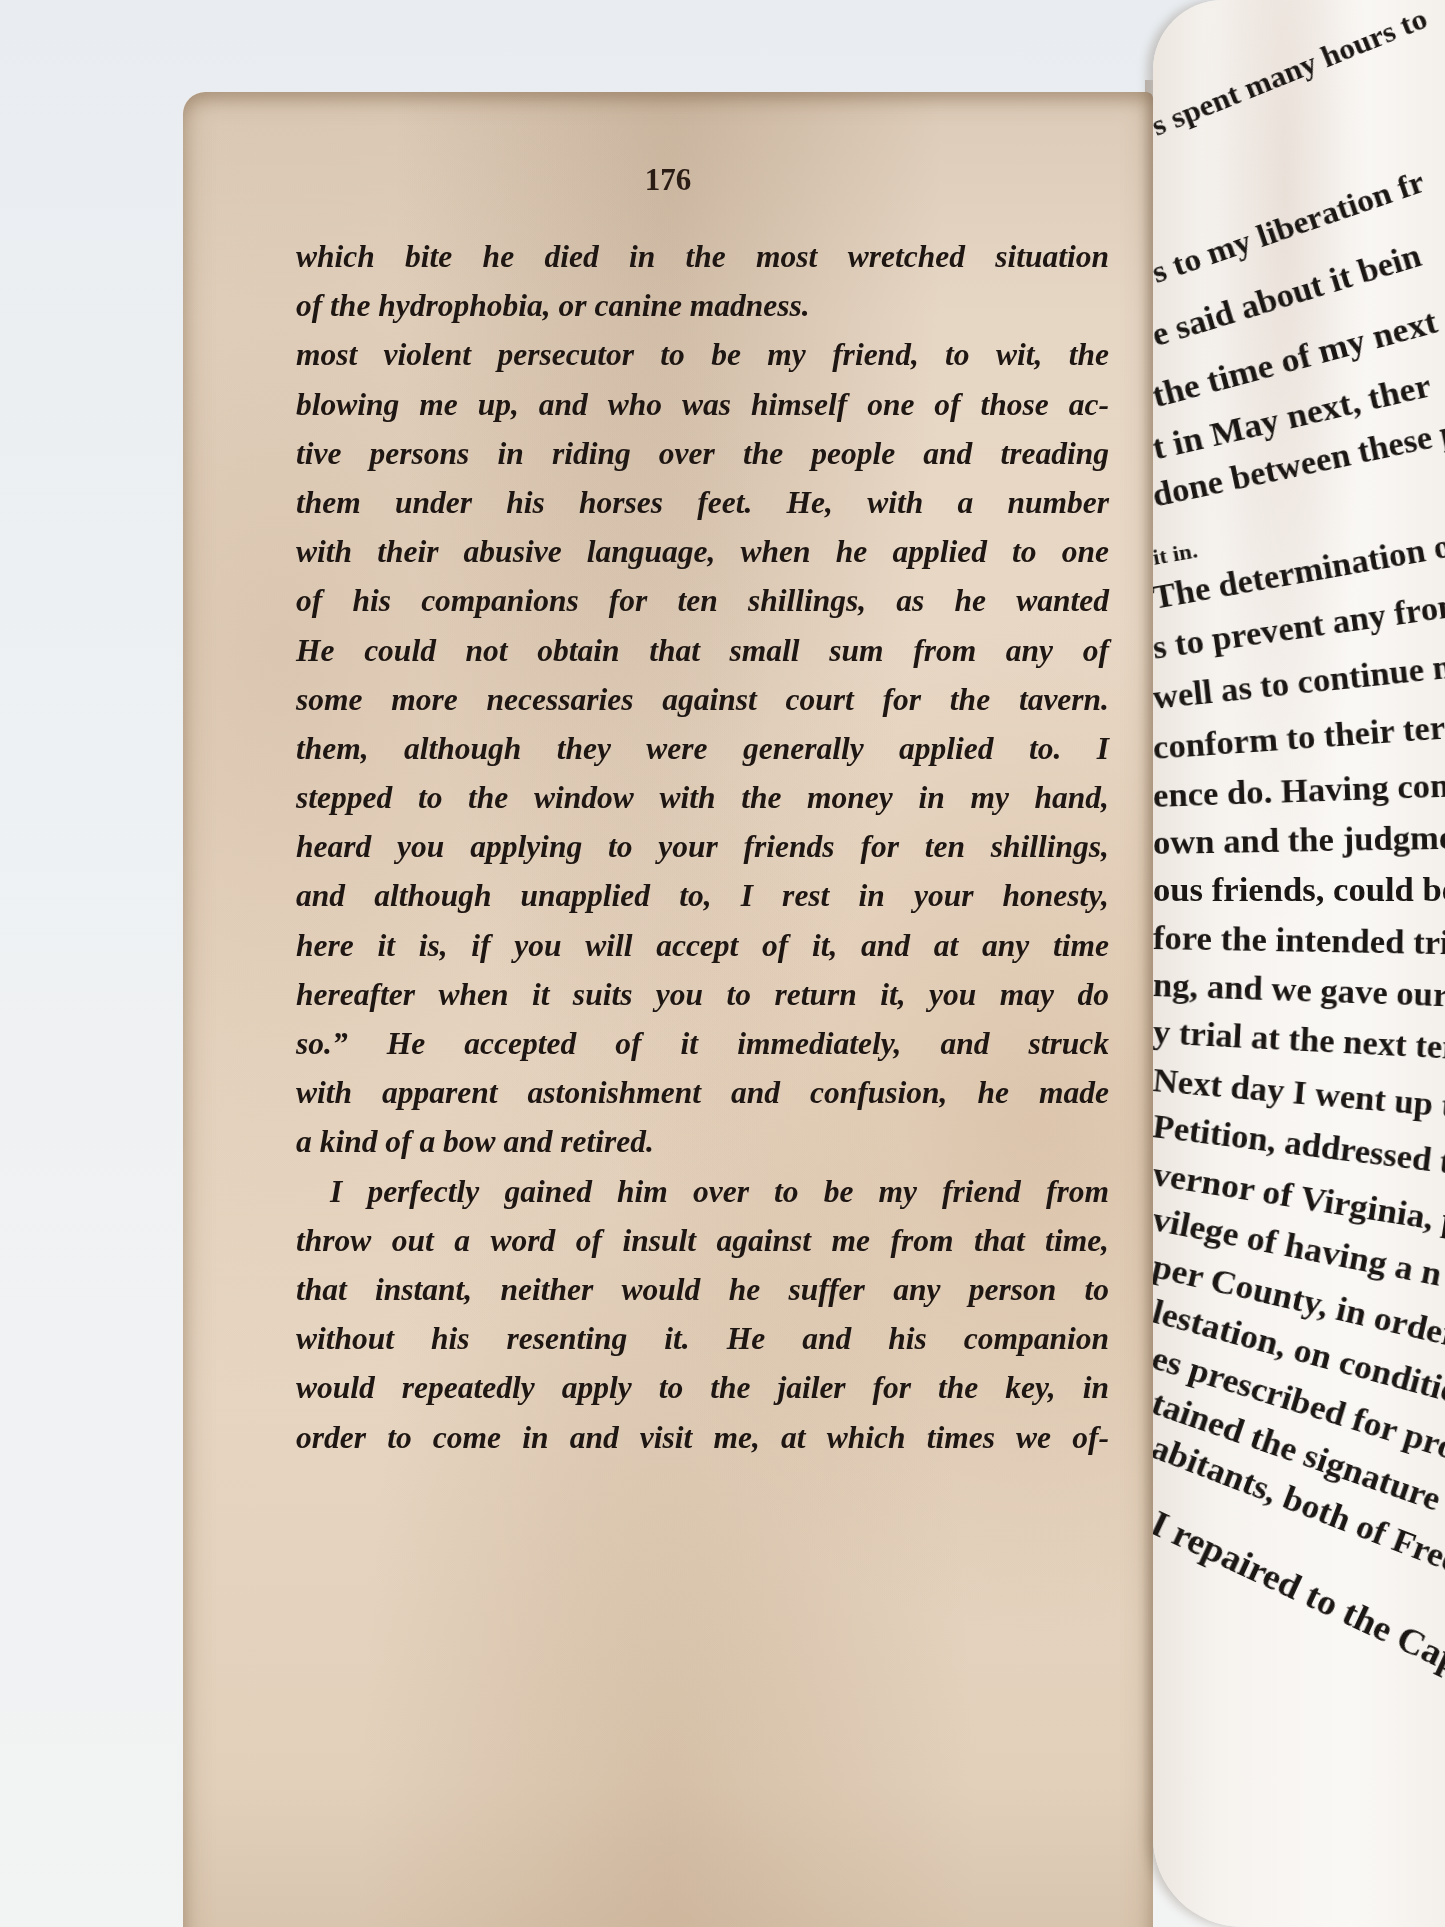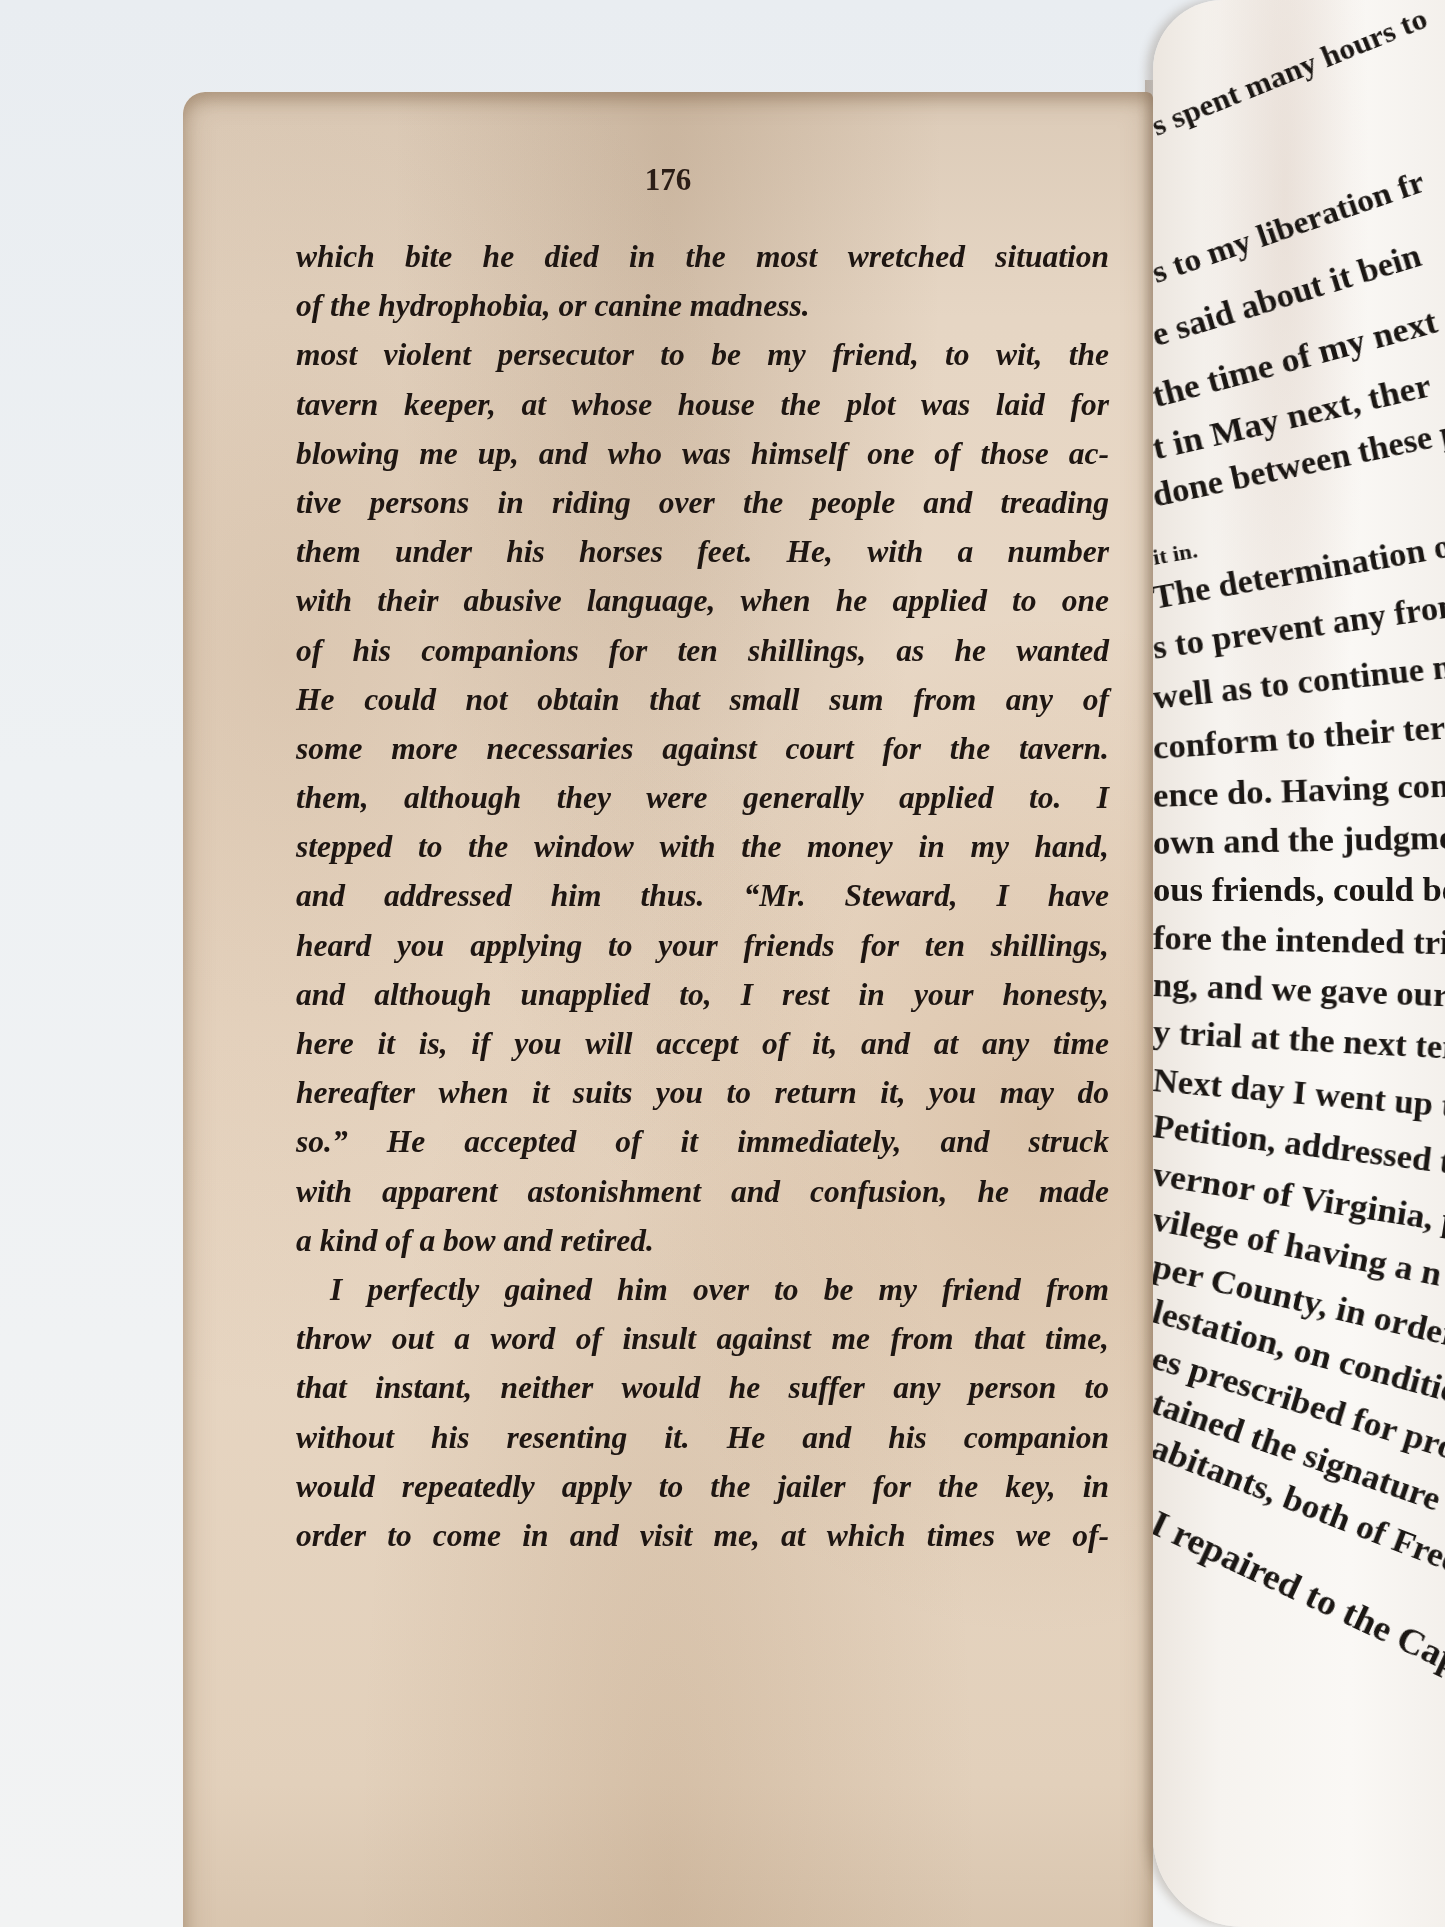--- a/index.html
+++ b/index.html
@@ -98,31 +98,29 @@
 <body>
 
 <div class="gutter"></div>
 
 <div class="left-page">
   <div class="page-number">176</div>
   <div class="text-block" id="left-text">
       <span class="line">which bite he died in the most wretched situation</span>
       <span class="line last">of the hydrophobia, or canine madness.</span>
       <span class="line">most violent persecutor to be my friend, to wit, the</span>
-      <span class="line">tavern keeper, at whose house the plot was laid for</span>
       <span class="line">blowing me up, and who was himself one of those ac-</span>
       <span class="line">tive persons in riding over the people and treading</span>
       <span class="line">them under his horses feet. He, with a number</span>
       <span class="line">with their abusive language, when he applied to one</span>
       <span class="line">of his companions for ten shillings, as he wanted</span>
       <span class="line">He could not obtain that small sum from any of</span>
       <span class="line">some more necessaries against court for the tavern.</span>
       <span class="line">them, although they were generally applied to. I</span>
       <span class="line">stepped to the window with the money in my hand,</span>
-      <span class="line">and addressed him thus. “Mr. Steward, I have</span>
       <span class="line">heard you applying to your friends for ten shillings,</span>
       <span class="line">and although unapplied to, I rest in your honesty,</span>
       <span class="line">here it is, if you will accept of it, and at any time</span>
       <span class="line">hereafter when it suits you to return it, you may do</span>
       <span class="line">so.” He accepted of it immediately, and struck</span>
       <span class="line">with apparent astonishment and confusion, he made</span>
       <span class="line last">a kind of a bow and retired.</span>
       <span class="line indent">I perfectly gained him over to be my friend from</span>
       <span class="line">throw out a word of insult against me from that time,</span>
       <span class="line">that instant, neither would he suffer any person to</span>

